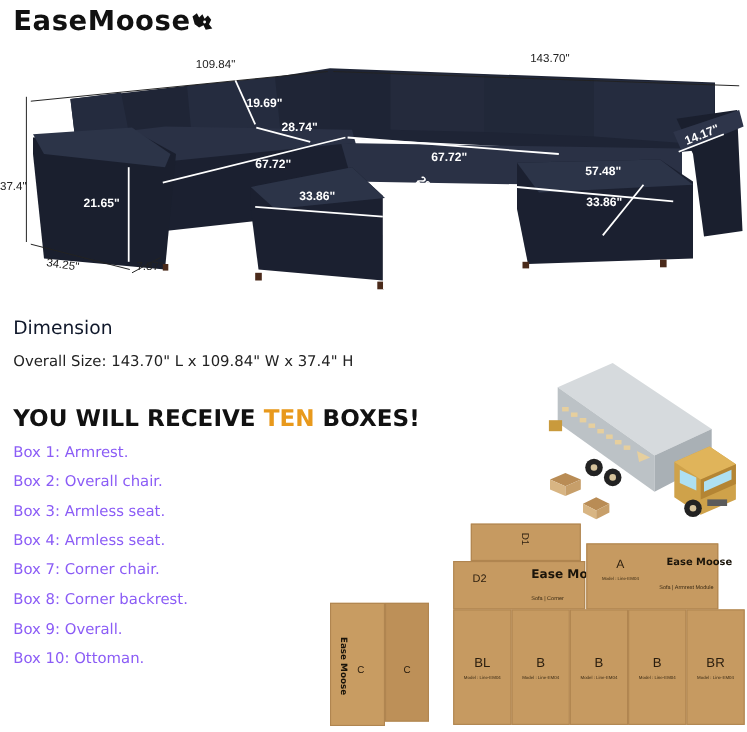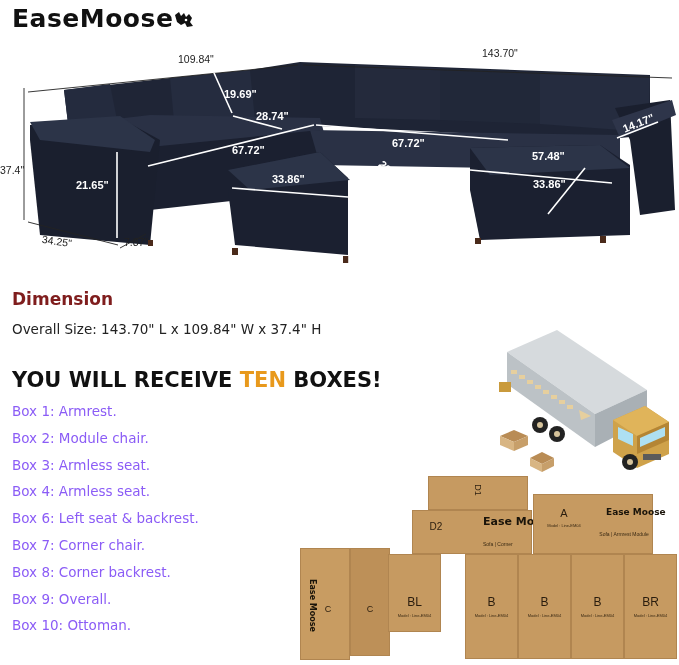--- a/index.html
+++ b/index.html
@@ -2,21 +2,21 @@
 <html><head>
 <meta charset="utf-8">
 <style>
   html, body { margin:0; padding:0; background:#ffffff; }
   body { width:679px; height:665px; position:relative; overflow:hidden; font-family:"DejaVu Sans", sans-serif; color:#1a1a1a; }
   .abs { position:absolute; }
   .logo { left:12px; top:4px; font-family:"DejaVu Sans", sans-serif; font-weight:900; font-size:25px; letter-spacing:0.5px; color:#111; }
   .logo .moose { display:inline-block; width:22px; height:18px; vertical-align:-2px; }
   .dim-label { font-family:"Liberation Sans", sans-serif; font-size:10.5px; color:#222; white-space:nowrap; }
   .dim-white { font-family:"Liberation Sans", sans-serif; font-size:11px; font-weight:bold; color:#fff; white-space:nowrap; }
-  .heading { left:12px; top:289px; font-family:"DejaVu Sans", sans-serif; font-weight:bold; font-size:17px; color:#7f1d1d; }
+  .heading { left:12px; top:289px; font-family:"DejaVu Sans", sans-serif; font-weight:normal; font-size:17px; color:#0f172a; }
   .overall { left:12px; top:321px; font-family:"DejaVu Sans", sans-serif; font-size:13.5px; color:#222; }
   .receive { left:12px; top:368px; font-family:"DejaVu Sans", sans-serif; font-weight:bold; font-size:21px; color:#111; white-space:nowrap; }
   .receive .accent { color:#e8991c; }
   .box-list { left:12px; top:398px; margin:0; padding:0; list-style:none; }
   .box-list li { font-family:"DejaVu Sans", sans-serif; font-size:13.5px; color:#8b5cf6; height:26.8px; line-height:26.8px; white-space:nowrap; }
   .carton { position:absolute; background:#c69a61; border:1px solid #b08550; box-sizing:border-box; }
   .carton-label { position:absolute; width:100%; text-align:center; font-family:"Liberation Sans", sans-serif; color:#2a1d0e; }
   .carton-model { position:absolute; width:100%; text-align:center; font-family:"Liberation Sans", sans-serif; font-size:4px; color:#3a2a14; }
   .brand { position:absolute; font-family:"DejaVu Sans", sans-serif; font-weight:bold; color:#1a140a; white-space:nowrap; }
 </style>
@@ -108,24 +108,23 @@
 
 <div class="abs heading">Dimension</div>
 <div class="abs overall">Overall Size: 143.70" L x 109.84" W x 37.4" H</div>
 
 <div class="abs receive">
   <span>YOU WILL RECEIVE </span><span class="accent">TEN</span><span> BOXES!</span>
 </div>
 
 <ul class="abs box-list">
   <li>Box 1: Armrest.</li>
-  <li>Box 2: Module chair.</li>
+  <li>Box 2: Overall chair.</li>
   <li>Box 3: Armless seat.</li>
   <li>Box 4: Armless seat.</li>
-  <li>Box 6: Left seat &amp; backrest.</li>
   <li>Box 7: Corner chair.</li>
   <li>Box 8: Corner backrest.</li>
   <li>Box 9: Overall.</li>
   <li>Box 10: Ottoman.</li>
 </ul>
 
 <div class="abs" style="left:495px;top:322px;width:180px;height:155px;">
   <svg width="180" height="155" viewBox="0 0 180 155">
     <polygon points="12,30 62,8 152,68 100,92" fill="#d6dadd"></polygon>
     <polygon points="12,30 100,92 100,125 12,62" fill="#bcc2c6"></polygon>
@@ -191,21 +190,21 @@
     <span class="carton-model" style="left:70px;width:60px;top:30px;font-size:5px;text-align:left;">Sofa | Corner</span>
   </div>
 
   <div class="carton" style="left:533px;top:494px;width:120px;height:60px;">
     <span class="carton-label" style="left:0;width:60px;top:12px;font-size:11px;">A</span>
     <span class="carton-model" style="left:0;width:60px;top:28px;">Model : Line-EM04</span>
     <span class="brand" style="left:72px;top:12px;font-size:9px;">Ease Moose</span>
     <span class="carton-model" style="left:62px;width:56px;top:36px;font-size:5px;">Sofa | Armrest Module</span>
   </div>
 
-  <div class="carton" style="left:388px;top:554px;width:53px;height:78px;">
+  <div class="carton" style="left:412px;top:554px;width:53px;height:105px;">
     <span class="carton-label" style="top:40px;font-size:12px;">BL</span>
     <span class="carton-model" style="top:58px;">Model : Line-EM04</span>
   </div>
   <div class="carton" style="left:465px;top:554px;width:53px;height:105px;">
     <span class="carton-label" style="top:40px;font-size:12px;">B</span>
     <span class="carton-model" style="top:58px;">Model : Line-EM04</span>
   </div>
   <div class="carton" style="left:518px;top:554px;width:53px;height:105px;">
     <span class="carton-label" style="top:40px;font-size:12px;">B</span>
     <span class="carton-model" style="top:58px;">Model : Line-EM04</span>

